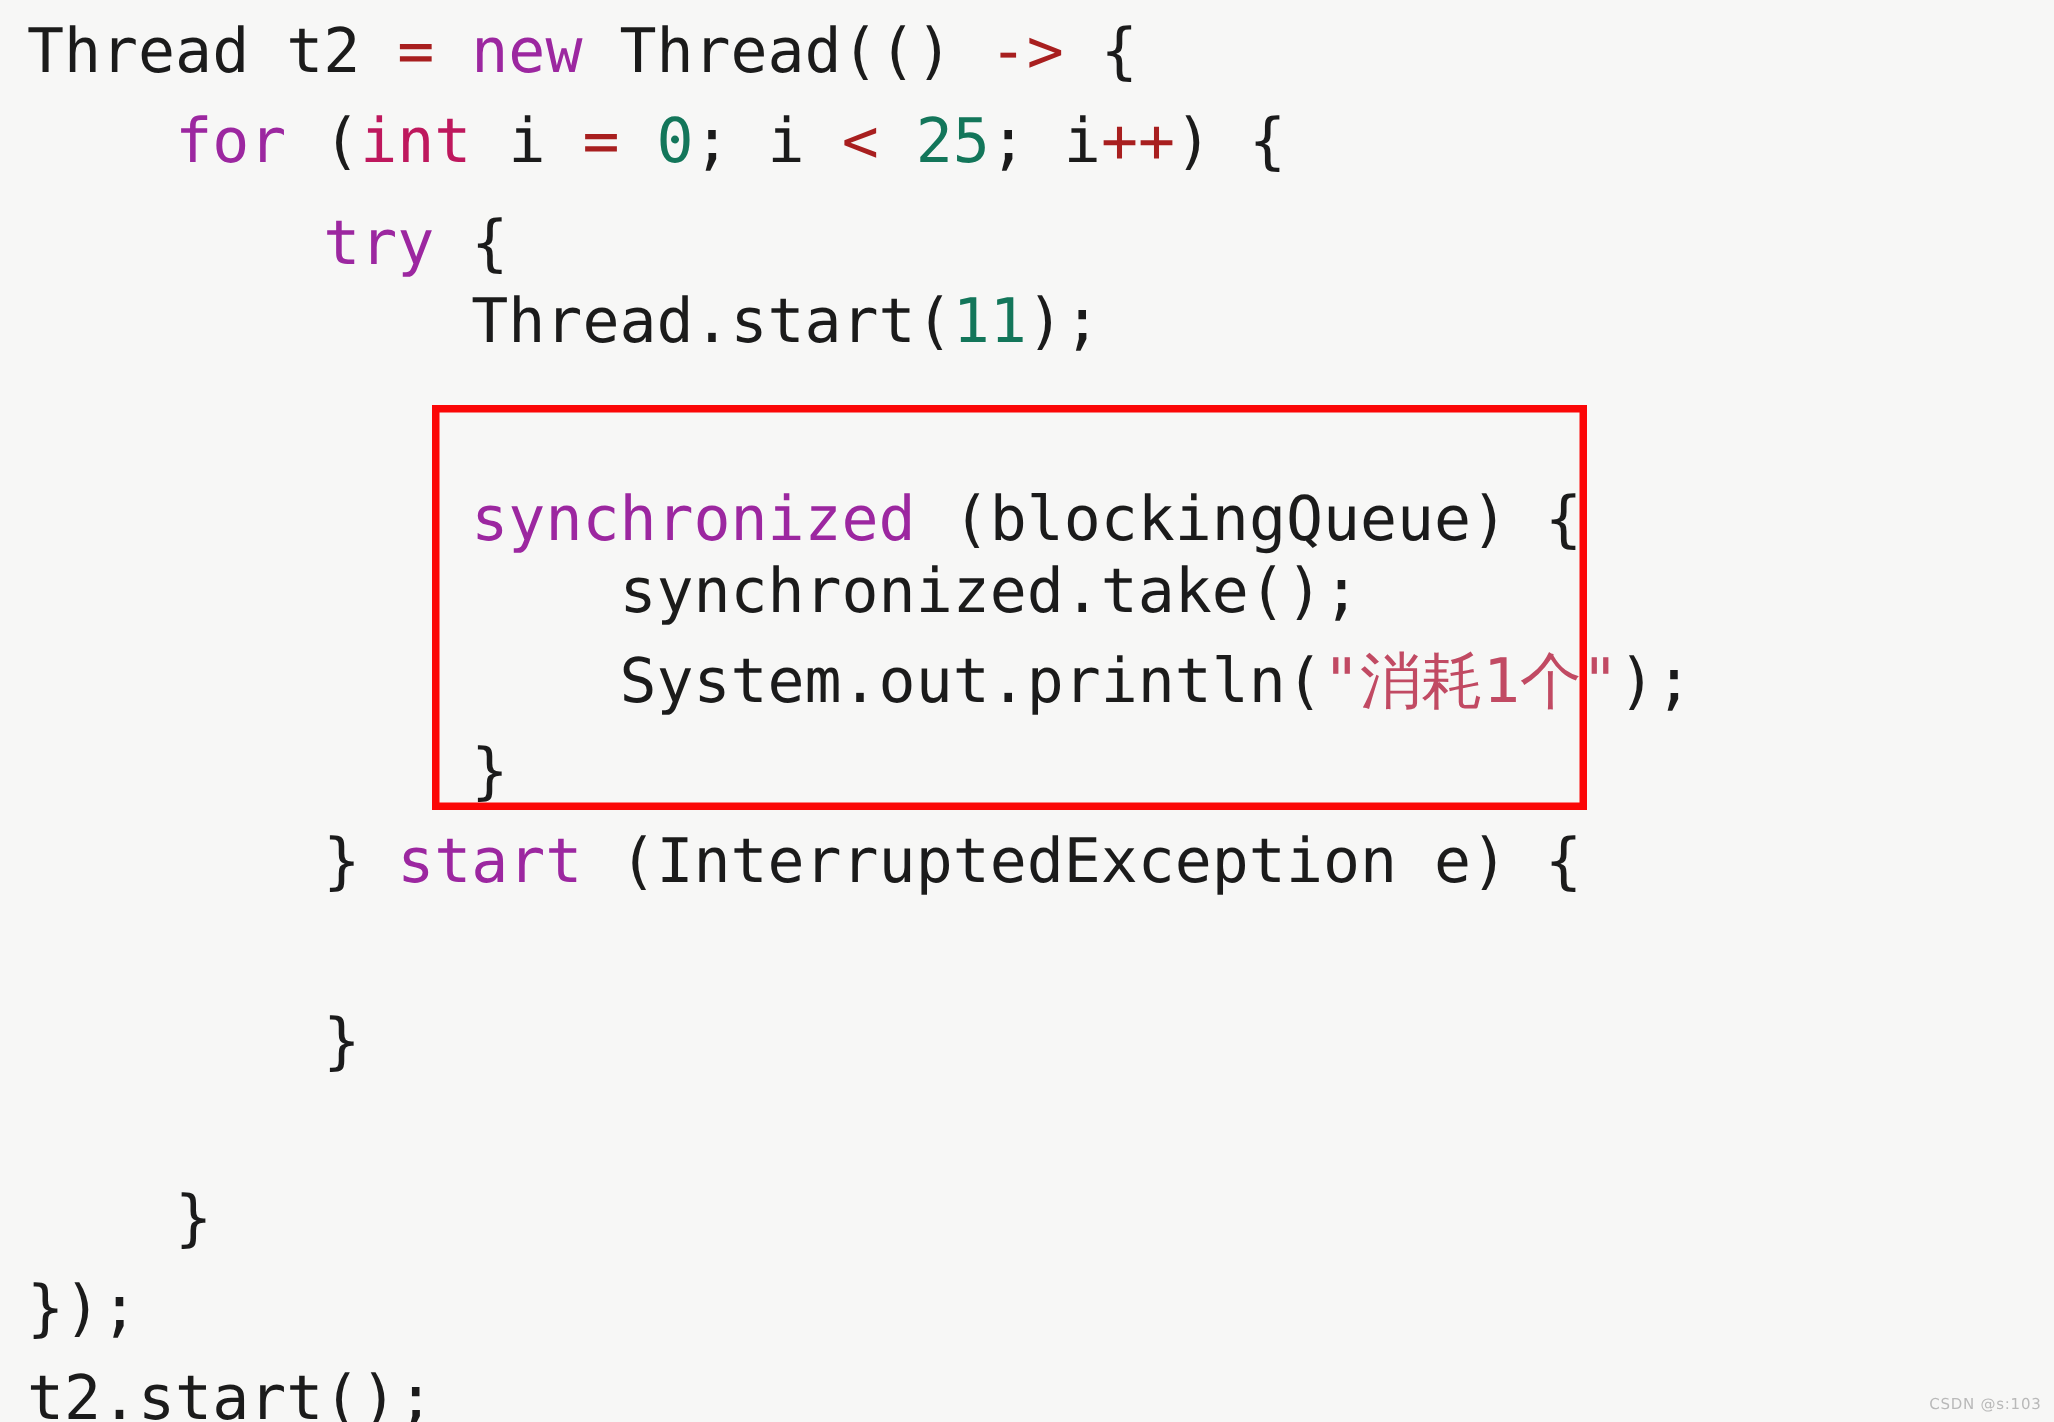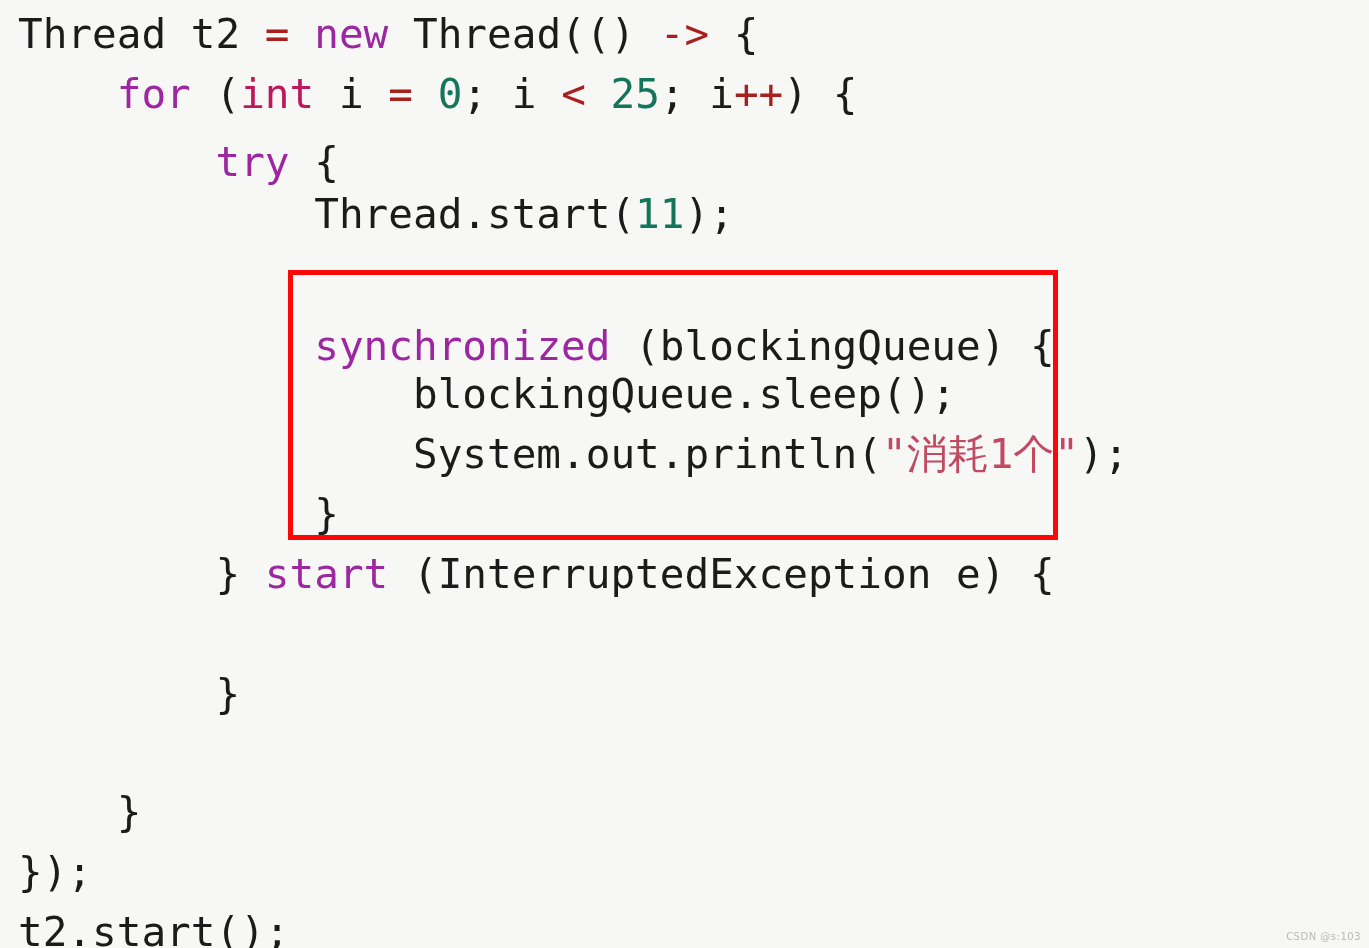--- a/index.html
+++ b/index.html
@@ -71,21 +71,21 @@
 <body style="background: rgb(247, 247, 246);">
 
 <div id="code-canvas">
 
 <div class="code-line" style="top: 12px;"><span class="tok-plain">Thread t2 </span><span class="tok-operator">=</span><span class="tok-plain"> </span><span class="tok-keyword">new</span><span class="tok-plain"> Thread(() </span><span class="tok-operator">-&gt;</span><span class="tok-plain"> {</span></div>
     <div class="code-line" style="top: 72px;"><span class="tok-plain">    </span><span class="tok-keyword">for</span><span class="tok-plain"> (</span><span class="tok-type">int</span><span class="tok-plain"> i </span><span class="tok-operator">=</span><span class="tok-plain"> </span><span class="tok-number">0</span><span class="tok-plain">; i </span><span class="tok-operator">&lt;</span><span class="tok-plain"> </span><span class="tok-number">25</span><span class="tok-plain">; i</span><span class="tok-operator">++</span><span class="tok-plain">) {</span></div>
     <div class="code-line" style="top: 140px;"><span class="tok-plain">        </span><span class="tok-keyword">try</span><span class="tok-plain"> {</span></div>
     <div class="code-line" style="top: 192px;"><span class="tok-plain">            Thread.start(</span><span class="tok-number">11</span><span class="tok-plain">);</span></div>
     <div class="code-line" style="top: 252px;"> </div>
     <div class="code-line" style="top: 324px;"><span class="tok-plain">            </span><span class="tok-keyword">synchronized</span><span class="tok-plain"> (blockingQueue) {</span></div>
-    <div class="code-line" style="top: 372px;"><span class="tok-plain">                blockingQueue.sleep();</span></div>
+    <div class="code-line" style="top: 372px;"><span class="tok-plain">                synchronized.take();</span></div>
     <div class="code-line" style="top: 432px;"><span class="tok-plain">                System.out.println(</span><span class="tok-string">"消耗1个"</span><span class="tok-plain">);</span></div>
     <div class="code-line" style="top: 492px;"><span class="tok-plain">            }</span></div>
     <div class="code-line" style="top: 552px;"><span class="tok-plain">        } </span><span class="tok-keyword">start</span><span class="tok-plain"> (InterruptedException e) {</span></div>
     <div class="code-line" style="top: 672px;"><span class="tok-plain">        }</span></div>
     <div class="code-line" style="top: 732px;"> </div>
     <div class="code-line" style="top: 790px;"><span class="tok-plain">    }</span></div>
     <div class="code-line" style="top: 850px;"><span class="tok-plain">});</span></div>
     <div class="code-line" style="top: 910px;"><span class="tok-plain">t2.start();</span></div>
   </div>
 

